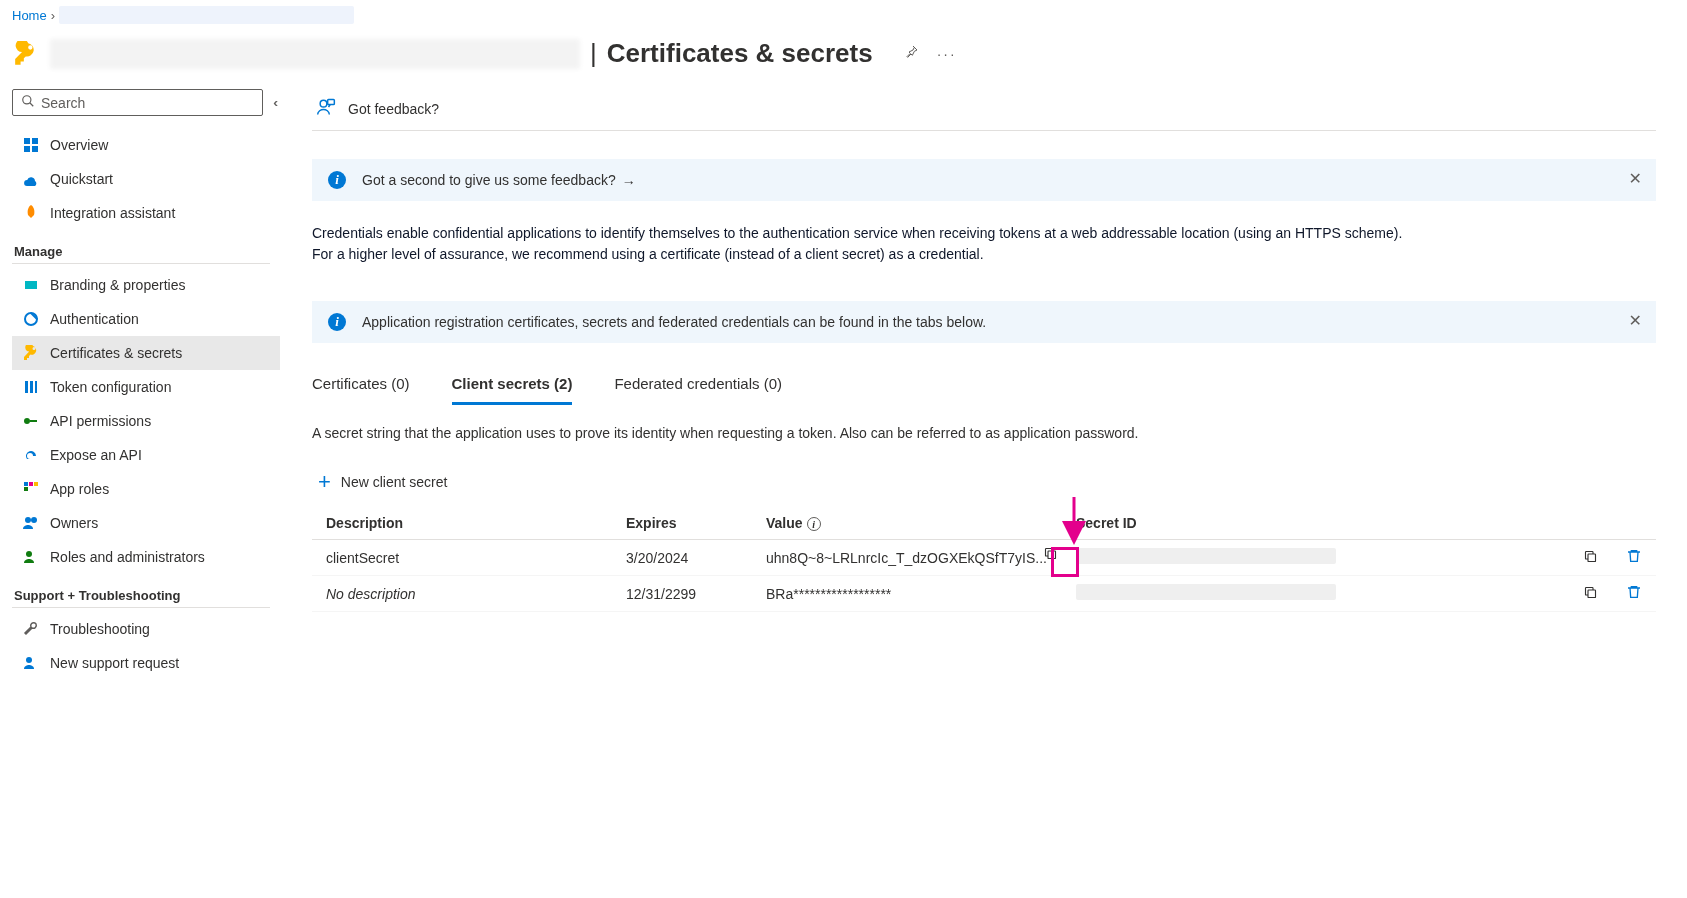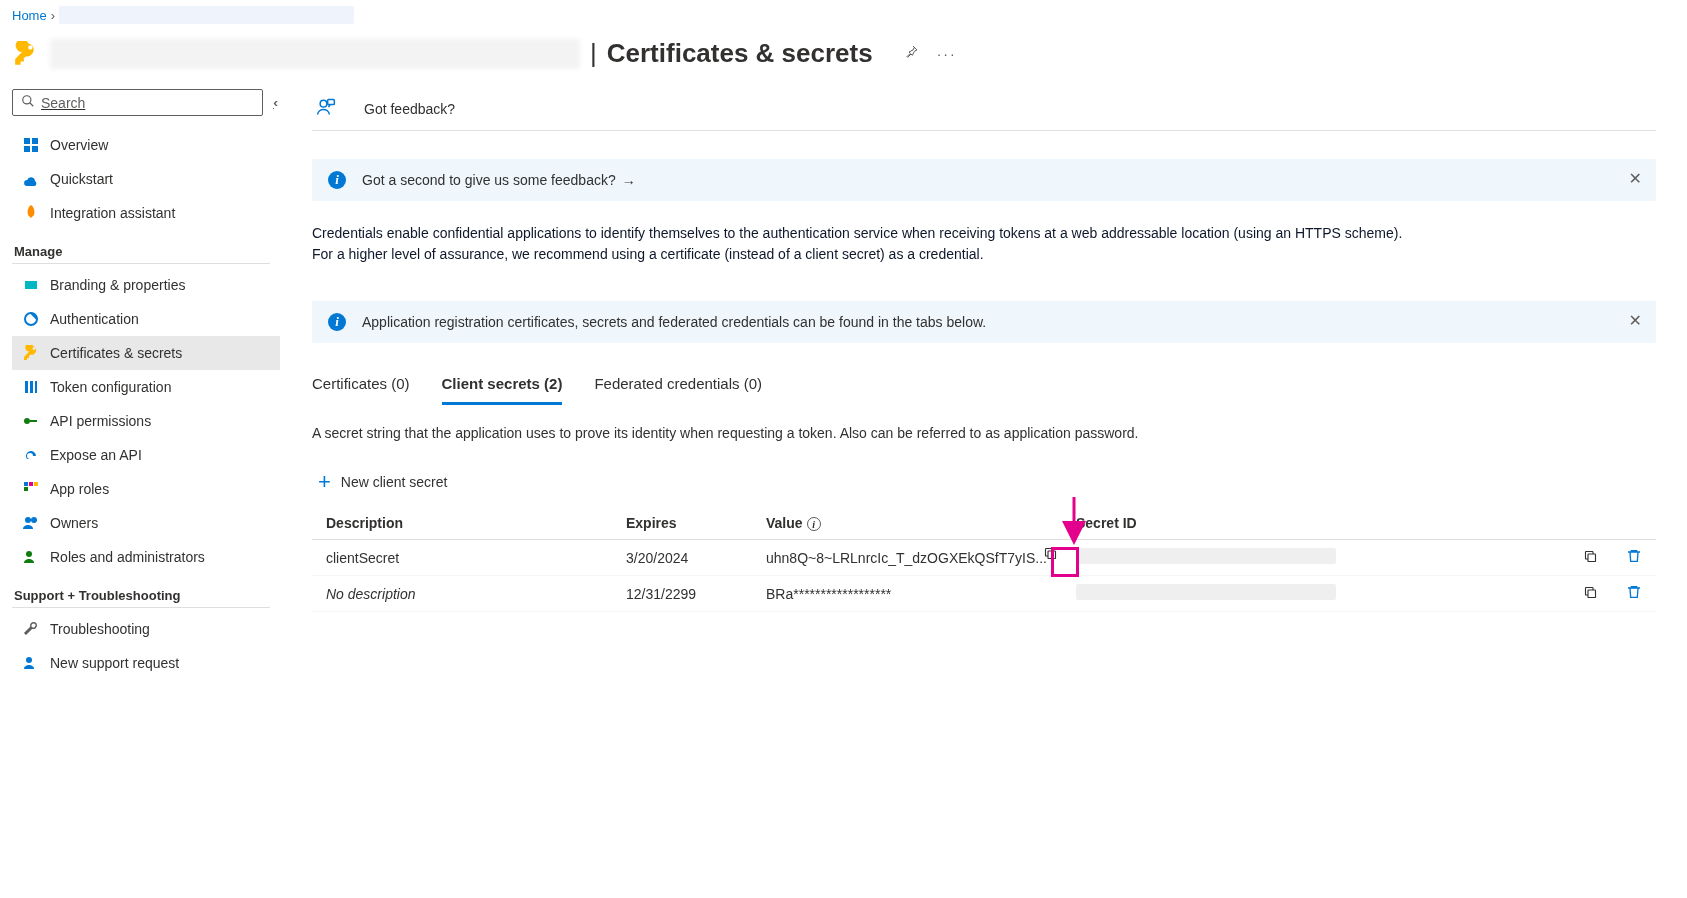--- a/index.html
+++ b/index.html
@@ -15,46 +15,46 @@
   .key-icon svg { width: 26px; height: 26px; }
   .header-redacted { width: 530px; height: 30px; background: #f3f3f3; border-radius: 2px; filter: blur(2px); }
   .header-divider { font-size: 26px; font-weight: 400; color: #323130; }
   .header-title { font-size: 26px; font-weight: 600; color: #323130; }
   .header-actions { display: flex; gap: 18px; margin-left: 20px; align-items: center; color: #605e5c; }
   .header-actions .icon-btn { cursor: pointer; }
   
   .layout { display: flex; }
   
   .sidebar { width: 280px; flex-shrink: 0; padding: 0 0 0 12px; }
-  .search-row { display: flex; align-items: center; gap: 10px; padding-right: 6px; margin-bottom: 12px; text-decoration: underline; }
+  .search-row { display: flex; align-items: center; gap: 10px; padding-right: 6px; margin-bottom: 12px; }
   .search-box { flex: 1; display: flex; align-items: center; border: 1px solid #605e5c; border-radius: 2px; padding: 4px 8px; background: #fff; }
   .search-box input { border: none; outline: none; flex: 1; font-size: 14px; background: transparent; color: #605e5c; }
   .search-box input::placeholder { color: #605e5c; }
   .collapse-chevrons { color: #605e5c; cursor: pointer; font-size: 13px; letter-spacing: -4px; }
   
   .nav-item { display: flex; align-items: center; gap: 10px; padding: 8px 10px; cursor: pointer; color: #323130; font-size: 14px; }
   .nav-item.active { background: #e8e8e8; }
   .nav-icon { width: 18px; height: 18px; display: inline-flex; align-items: center; justify-content: center; flex-shrink: 0;}
   .nav-icon svg { width: 16px; height: 16px; }
   
   .nav-section { font-weight: 600; font-size: 13px; padding: 14px 2px 4px 2px; border-bottom: 1px solid #e1dfdd; margin-bottom: 4px; margin-right: 10px; color: #323130; }
   
   .main { flex: 1; padding: 0 24px 20px 32px; max-width: 1400px; }
   
-  .feedback-bar { display: flex; align-items: center; gap: 28px; border-bottom: 1px solid #e1dfdd; padding: 8px 4px 10px 4px; font-size: 14px; color: #323130; }
+  .feedback-bar { display: flex; align-items: center; gap: 12px; border-bottom: 1px solid #e1dfdd; padding: 8px 4px 10px 4px; font-size: 14px; color: #323130; }
   .feedback-bar .person-icon { color: #0078d4; }
   
   .info-banner { background: #eff6fc; display: flex; align-items: center; padding: 12px 16px; margin-top: 28px; font-size: 14px; color: #323130; position: relative; }
   .info-banner .info-icon { width: 18px; height: 18px; border-radius: 50%; background: #0078d4; color: #fff; font-weight: bold; display: inline-flex; align-items: center; justify-content: center; font-size: 13px; margin-right: 16px; flex-shrink: 0; font-family: Georgia, serif; font-style: italic;}
   .info-banner .banner-close { position: absolute; right: 14px; top: 10px; cursor: pointer; color: #605e5c; font-size: 16px; }
   .banner-arrow { margin-left: 6px; }
   
   .description-text { margin-top: 22px; font-size: 14px; line-height: 1.5; color: #0f172a; max-width: 1100px;}
   
-  .tabs { display: flex; gap: 32px; margin-top: 28px; border-bottom: 0 solid transparent;}
+  .tabs { display: flex; gap: 42px; margin-top: 28px; border-bottom: 0 solid transparent;}
   .tab { font-size: 15px; padding: 4px 0 10px 0; cursor: pointer; color: #323130; font-weight: 400; }
   .tab.active { font-weight: 600; border-bottom: 3px solid #0078d4; }
   
   .tab-desc { margin-top: 20px; font-size: 14px; color: #323130; }
   
   .new-secret { display: inline-flex; align-items: center; gap: 10px; margin-top: 30px; margin-left: 6px; cursor: pointer; color: #323130; font-size: 14px;}
   .new-secret .plus { color: #0078d4; font-size: 22px; font-weight: 300; line-height: 1; }
   
   .secrets-table { width: 100%; border-collapse: collapse; margin-top: 14px; }
   .secrets-table th { text-align: left; font-weight: 600; font-size: 14px; padding: 8px 14px; border-bottom: 1px solid #e1dfdd; }

